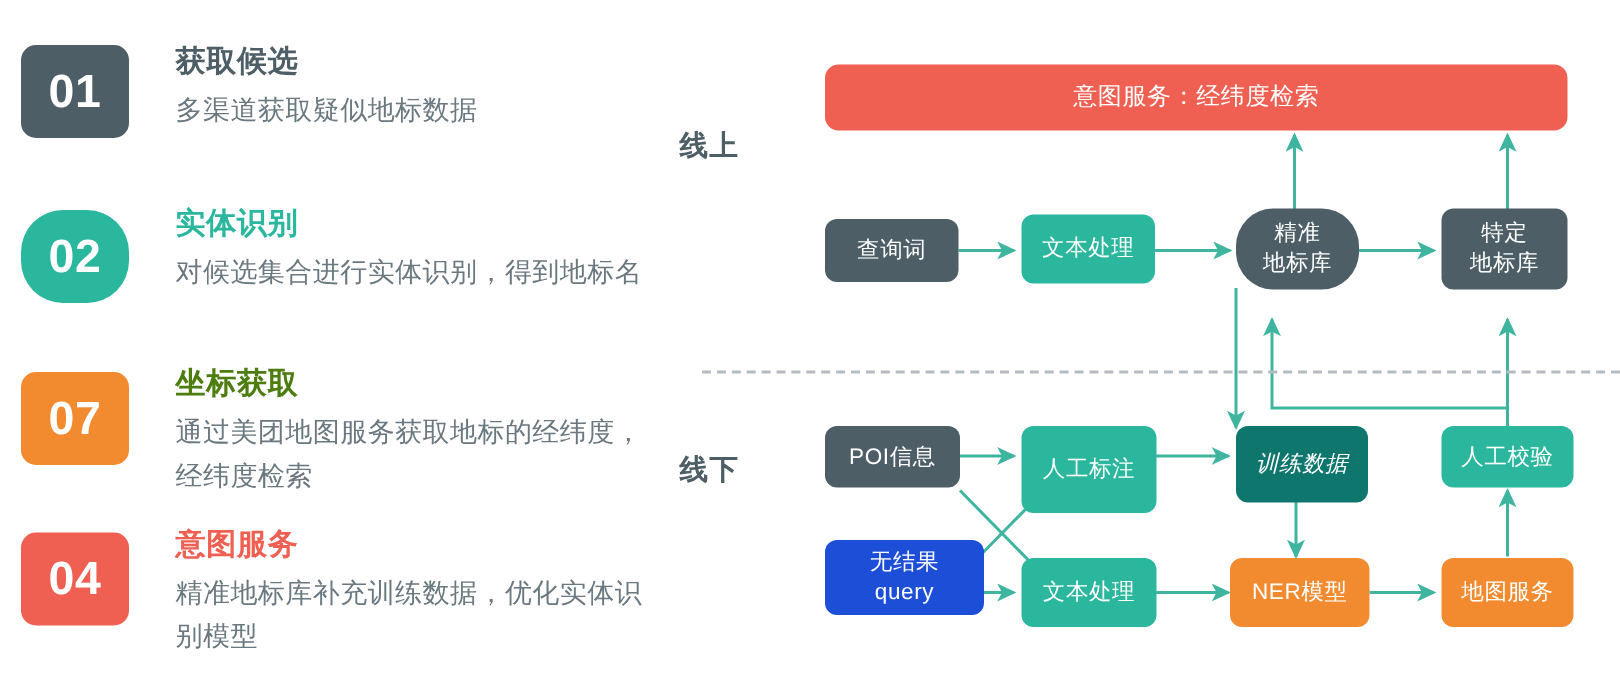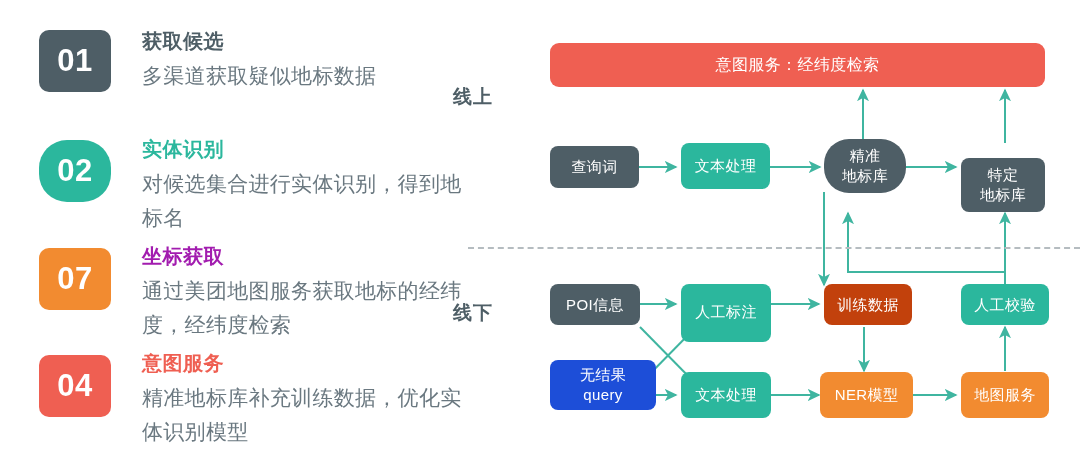--- a/index.html
+++ b/index.html
@@ -6,40 +6,40 @@
   body{
     width:1080px;height:461px;
     background:#ffffff;
     font-family:"Liberation Sans","DejaVu Sans",sans-serif;
     overflow:hidden;
     position:relative;
   }
   #root{position:relative;width:1080px;height:461px;}
 
   
-  .steps{position:absolute;left:0;top:0;width:450px;height:461px;margin-left:25px;}
+  .steps{position:absolute;left:0;top:0;width:450px;height:461px;}
   .step{position:absolute;left:0;}
   .badge{
     position:absolute;left:14px;
     width:72px;height:62px;
     border-radius:10px;
     color:#ffffff;
     font-size:31px;font-weight:bold;
     display:flex;align-items:center;justify-content:center;
     letter-spacing:0.5px;
   }
   .step-body{position:absolute;left:117px;width:320px;}
   .step-title{
     font-size:20px;font-weight:bold;
     letter-spacing:0.5px;
     margin:0 0 6px 0;
     line-height:1.15;
   }
   .step-desc{
-    font-size:21px;color:#6a7880;
+    font-size:18px;color:#6a7880;
     line-height:1.62;
     margin:0;
     letter-spacing:0.3px;
   }
 
   
   .diagram{position:absolute;left:440px;top:0;width:640px;height:461px;}
   .section-label{
     position:absolute;
     font-size:19px;font-weight:bold;color:#4e5e66;
@@ -84,21 +84,21 @@
       <div class="badge" style="top:140px;background:#2bb79d;border-radius:28px;">02</div>
       <div class="step-body" style="top:138px;">
         <p class="step-title" style="color:#2bb79d;">实体识别</p>
         <p class="step-desc">对候选集合进行实体识别，得到地标名</p>
       </div>
     </div>
 
     <div class="step">
       <div class="badge" style="top:248px;background:#f28b30;">07</div>
       <div class="step-body" style="top:245px;">
-        <p class="step-title" style="color:#a21caf;">坐标获取</p>
+        <p class="step-title" style="color:#4d7c0f;">坐标获取</p>
         <p class="step-desc">通过美团地图服务获取地标的经纬度，经纬度检索</p>
       </div>
     </div>
 
     <div class="step">
       <div class="badge" style="top:355px;background:#ef5f52;">04</div>
       <div class="step-body" style="top:352px;">
         <p class="step-title" style="color:#ef5f52;">意图服务</p>
         <p class="step-desc">精准地标库补充训练数据，优化实体识别模型</p>
       </div>
@@ -144,25 +144,25 @@
     <div class="section-label" style="left:13px;top:84px;">线上</div>
     <div class="section-label" style="left:13px;top:300px;">线下</div>
 
     <div class="divider" style="left:28px;top:247px;width:612px;"></div>
 
     <div class="node banner" style="left:110px;top:43px;width:495px;height:44px;background:#ef5f52;">意图服务：经纬度检索</div>
 
     <div class="node" style="left:110px;top:146px;width:89px;height:42px;background:#4e5e66;">查询词</div>
     <div class="node" style="left:241px;top:143px;width:89px;height:46px;background:#2bb79d;">文本处理</div>
     <div class="node" style="left:384px;top:139px;width:82px;height:54px;background:#4e5e66;border-radius:25px;">精准<br>地标库</div>
-    <div class="node" style="left:521px;top:139px;width:84px;height:54px;background:#4e5e66;margin-top:19px;">特定<br>地标库</div>
+    <div class="node" style="left:521px;top:139px;width:84px;height:54px;background:#4e5e66;">特定<br>地标库</div>
 
     <div class="node" style="left:110px;top:284px;width:90px;height:41px;background:#4e5e66;">POI信息</div>
-    <div class="node" style="left:241px;top:284px;width:90px;height:58px;background:#2bb79d;font-family:Liberation Serif, serif;">人工标注</div>
-    <div class="node" style="left:384px;top:284px;width:88px;height:41px;background:#c2410c;">训练数据</div>
+    <div class="node" style="left:241px;top:284px;width:90px;height:58px;background:#2bb79d;">人工标注</div>
+    <div class="node" style="left:384px;top:284px;width:88px;height:51px;background:#0f766e;font-style:italic;">训练数据</div>
     <div class="node" style="left:521px;top:284px;width:88px;height:41px;background:#2bb79d;">人工校验</div>
 
     <div class="node" style="left:110px;top:360px;width:106px;height:50px;background:#1d4ed8;">无结果<br>query</div>
     <div class="node" style="left:241px;top:372px;width:90px;height:46px;background:#2bb79d;">文本处理</div>
     <div class="node" style="left:380px;top:372px;width:93px;height:46px;background:#f28b30;">NER模型</div>
     <div class="node" style="left:521px;top:372px;width:88px;height:46px;background:#f28b30;">地图服务</div>
 
   </div>
 </div>
 

